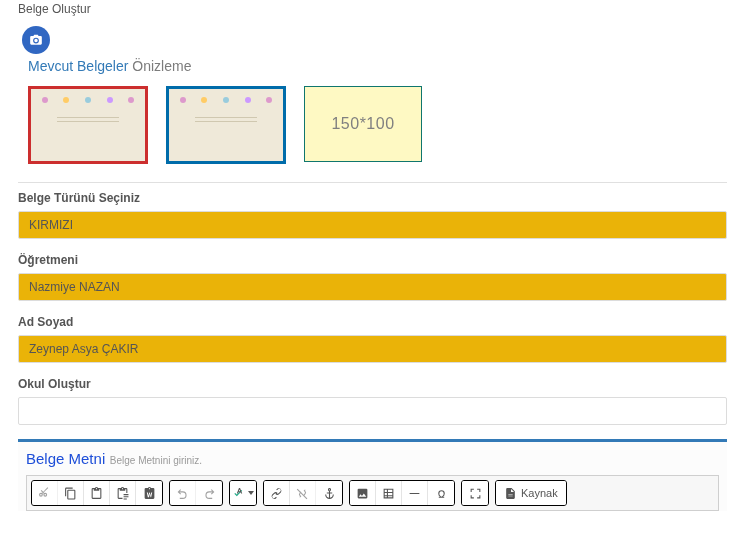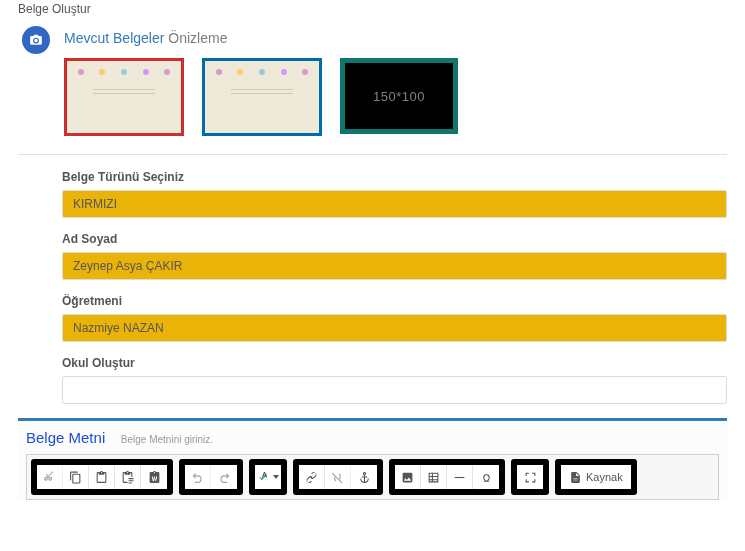--- a/index.html
+++ b/index.html
@@ -13,23 +13,24 @@
   .page { padding: 0 18px 0 18px; }
   .page-title {
     font-size: 12px;
     color: #555;
     font-weight: 500;
     padding: 2px 0 10px 0;
   }
   .timeline {
     display: flex;
     align-items: flex-start;
-    margin: 0 0 15px 0;
+    margin: 0 0 8px 0;
     border-bottom: 1px solid #e0e0e0;
     padding-bottom: 18px;
+    flex-direction: column;
   }
   .tl-left {
     position: relative;
     width: 36px;
     display: flex;
     flex-direction: column;
     align-items: center;
   }
   .tl-icon {
     width: 28px; height: 28px;
@@ -78,28 +79,28 @@
   }
   .thumb-decor { display:flex; gap:6px; justify-content:space-around; padding-top:2px;}
   .thumb-decor span { width:6px; height:6px; border-radius:50%; background:#d9c; }
   .thumb-decor span:nth-child(2){background:#fc6;}
   .thumb-decor span:nth-child(3){background:#9cd;}
   .thumb-decor span:nth-child(4){background:#c9f;}
   .thumb-lines { margin-top:10px; display:flex; flex-direction:column; gap:3px; align-items:center;}
   .thumb-lines i { display:block; width:60%; height:1px; background:#d0c8b0; }
   .placeholder {
     width: 118px; height: 76px;
-    background: #000000;
+    background: #fef9c3;
     color: #808080;
     display:flex; align-items:center; justify-content:center;
-    font-size: 13px;
-    border: 5px solid #0f766e;
+    font-size: 16px;
+    border: 1px solid #0f766e;
     letter-spacing: 0.5px;
   }
-  .form-group { margin-bottom: 14px; margin-left: 44px; }
+  .form-group { margin-bottom: 14px; }
   .form-group label {
     display: block;
     font-weight: 700;
     font-size: 12px;
     color: #555;
     margin-bottom: 6px;
   }
   .form-control {
     width: 100%;
     height: 28px;
@@ -119,34 +120,34 @@
   }
   .section-title {
     font-size: 15px;
     color: #1d4ed8;
     font-weight: 400;
   }
   .section-sub {
     font-size: 10px;
     color: #9a9a9a;
     font-weight: 400;
-    margin-left: 12px;
+    margin-left: 1px;
   }
   .toolbar {
     margin-top: 8px;
     border: 1px solid #cfcfcf;
     background: #f7f7f7;
     padding: 4px 4px;
     display: flex;
     gap: 6px;
     align-items: center;
   }
   .tb-group {
     display: inline-flex;
-    border: 6px solid #000000;
+    border: 1px solid #000000;
     background: #fff;
     border-radius: 3px;
     overflow: hidden;
   }
   .tb-btn {
     width: 26px; height: 24px;
     display: inline-flex; align-items:center; justify-content:center;
     background: #fff;
     border: none;
     border-right: 1px solid #e4e4e4;
@@ -218,27 +219,27 @@
       </div>
     </div>
   </div>
 
   <div class="form-group">
     <label>Belge Türünü Seçiniz</label>
     <input class="form-control" value="KIRMIZI" style="">
   </div>
 
   <div class="form-group">
+    <label>Öğretmeni</label>
+    <input class="form-control" value="Nazmiye NAZAN" style="">
+  </div>
+
+  <div class="form-group">
     <label>Ad Soyad</label>
     <input class="form-control" value="Zeynep Asya ÇAKIR" style="">
-  </div>
-
-  <div class="form-group">
-    <label>Öğretmeni</label>
-    <input class="form-control" value="Nazmiye NAZAN" style="">
   </div>
 
   <div class="form-group">
     <label>Okul Oluştur</label>
     <input class="form-control white" value="" style="">
   </div>
 
 
   <div class="section-box">
     <div>

